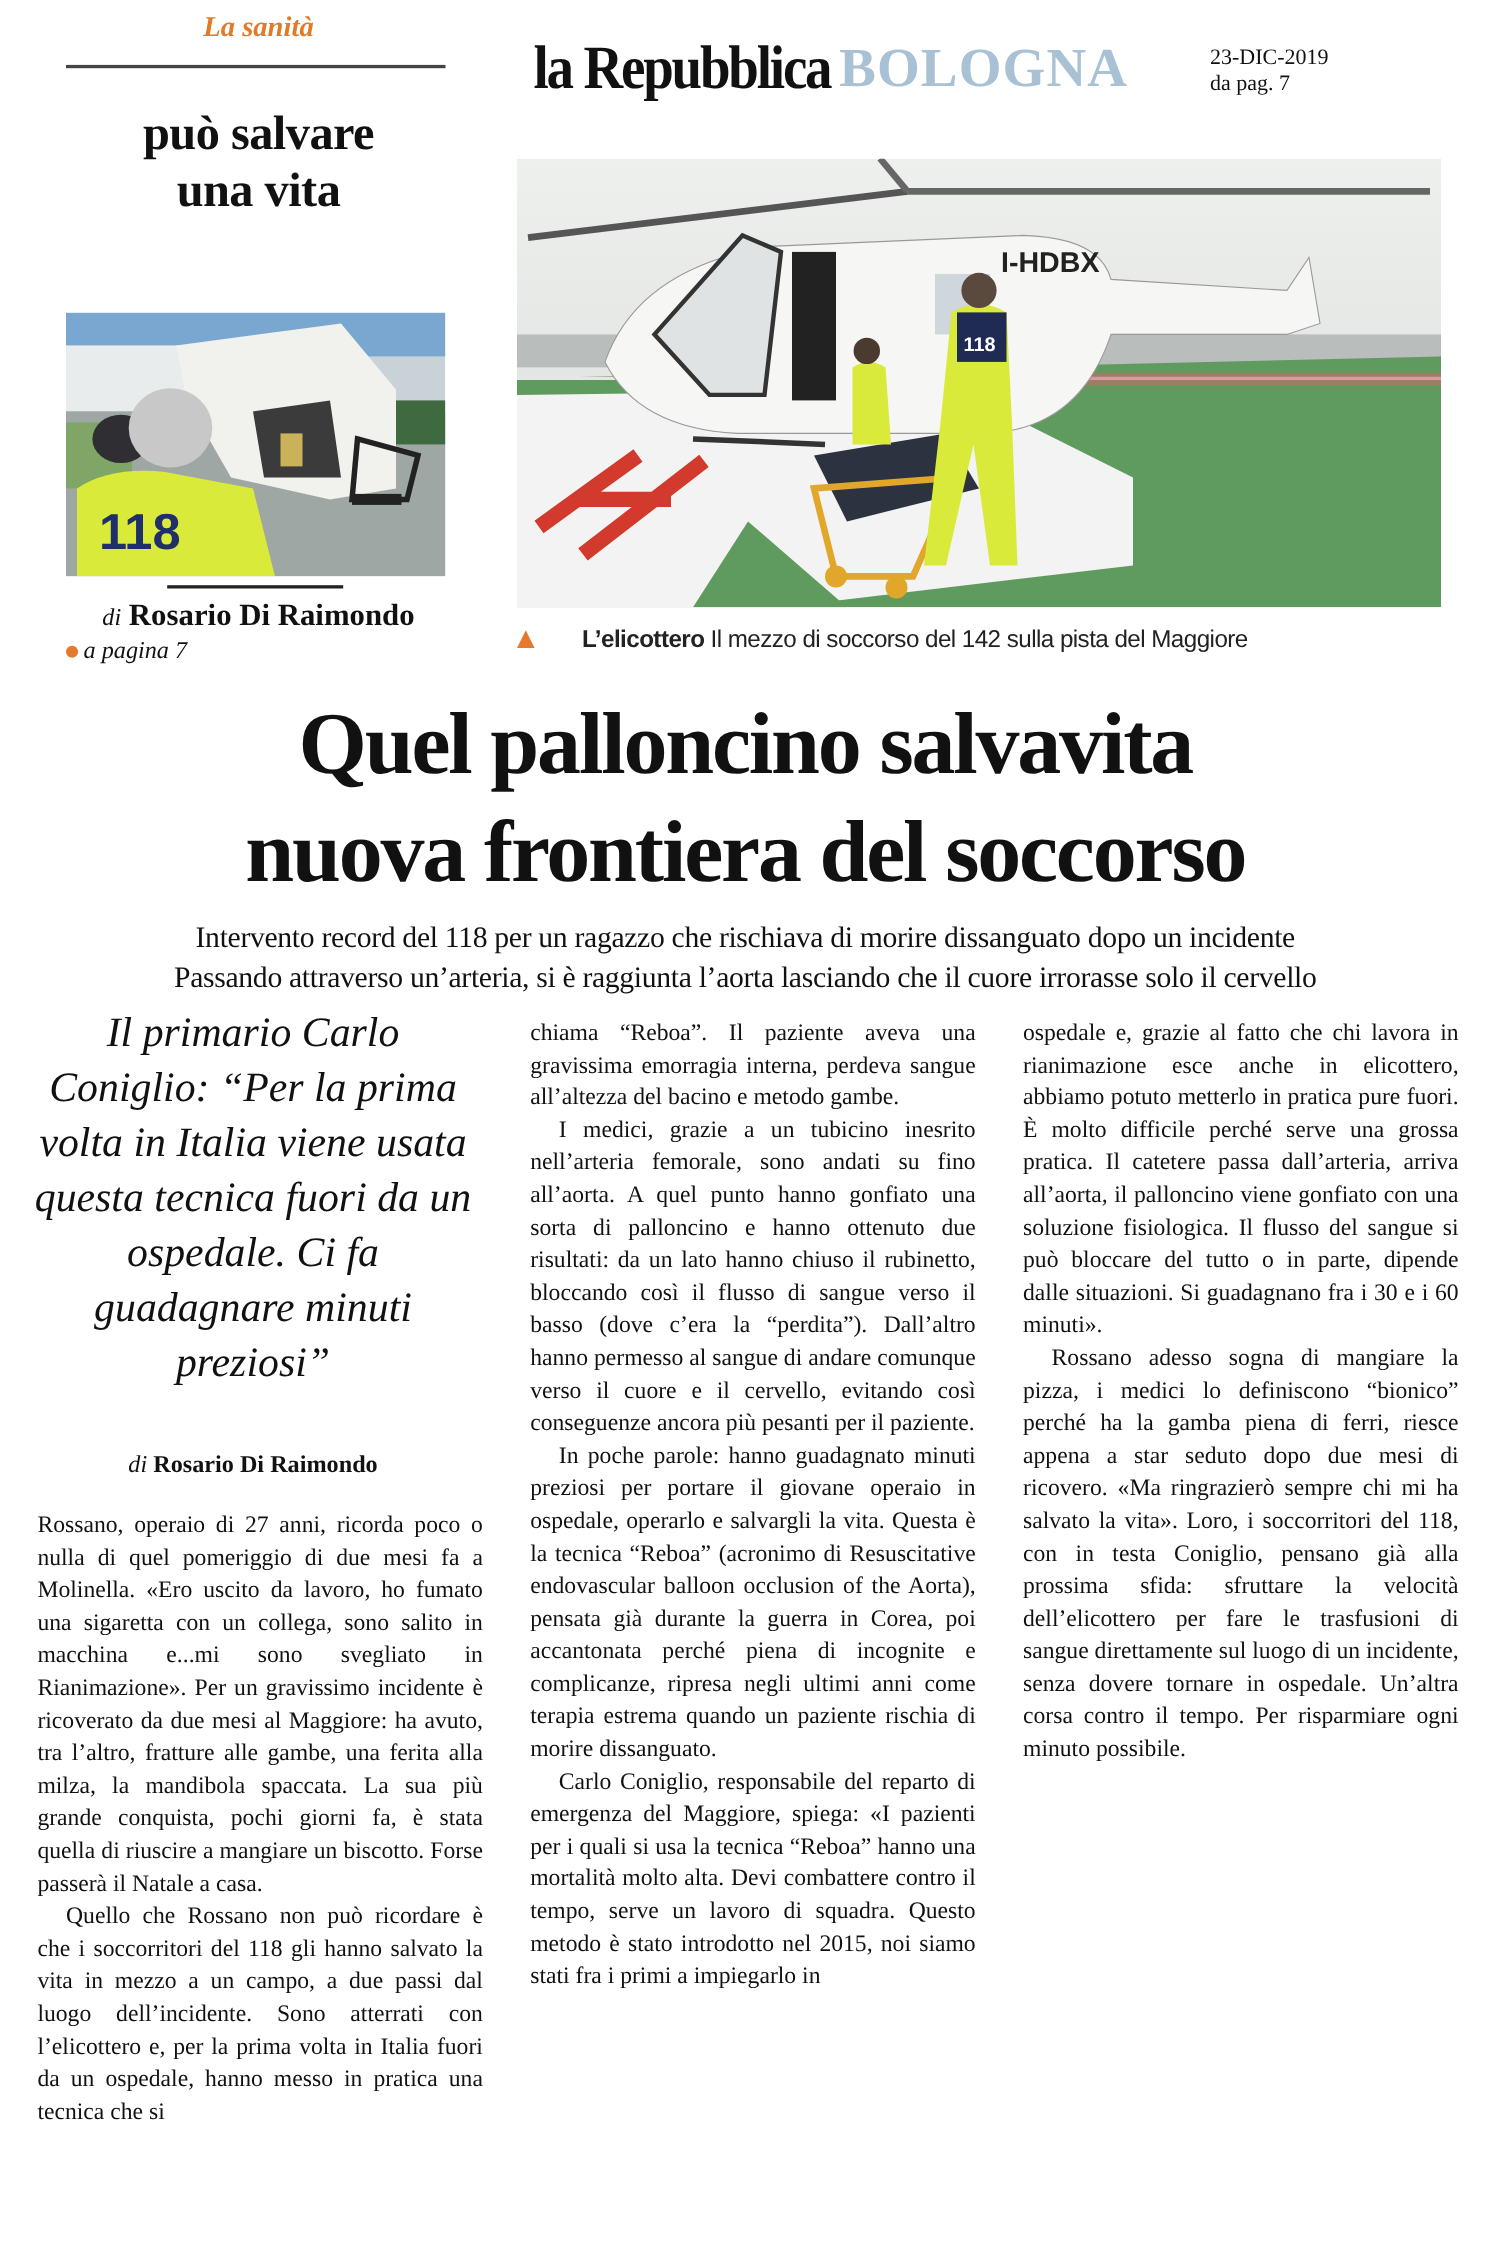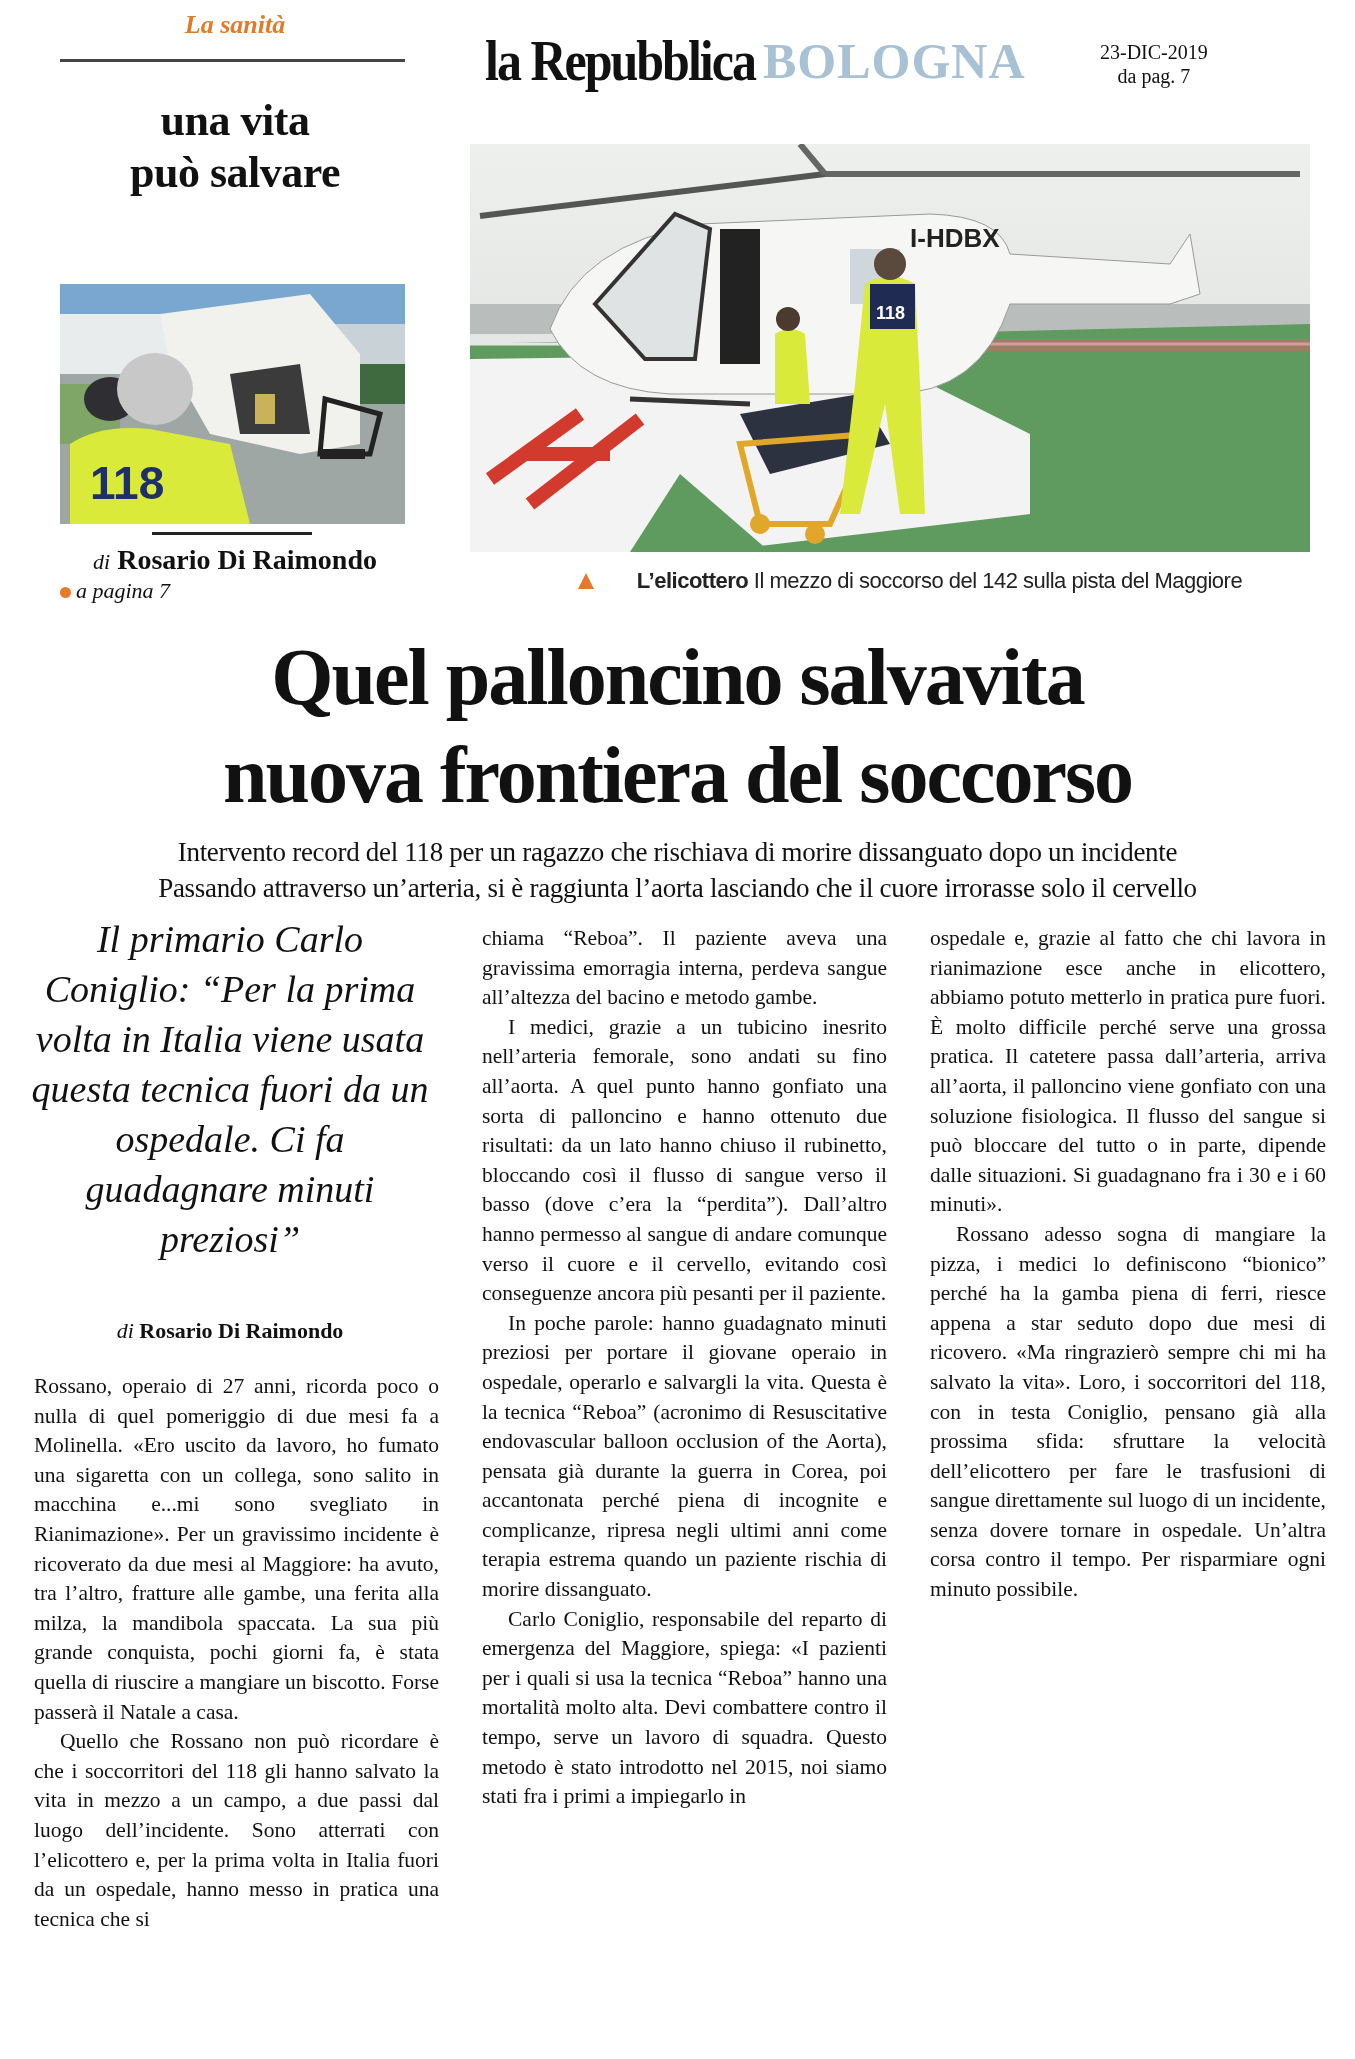--- a/index.html
+++ b/index.html
@@ -1,18 +1,18 @@
 <!DOCTYPE html>
 <html><head>
 <meta charset="utf-8">
 <style>
   html, body { margin:0; padding:0; background:#ffffff; }
   body { width:1355px; height:2059px; position:relative; overflow:hidden; color:#111; font-family:"Liberation Serif", serif; }
 
-  .abs { position:absolute;text-align:center; }
+  .abs { position:absolute; }
 
   
   .kicker { left:60px; top:10px; width:350px; text-align:center; color:#e07b2a; font-style:italic; font-weight:bold; font-size:26px; }
   .kicker-rule { left:60px; top:59px; width:345px; height:3px; background:#444; }
   .teaser-title { left:60px; top:95px; width:350px; text-align:center; font-weight:bold; font-size:44px; line-height:52px; letter-spacing:-0.5px; }
   .teaser-photo { left:60px; top:284px; width:345px; height:240px; overflow:hidden; }
   .teaser-rule { left:152px; top:532px; width:160px; height:3px; background:#222; }
   .teaser-byline { left:60px; top:544px; width:350px; text-align:center; font-size:28px; font-weight:bold; }
   .teaser-byline .di { font-style:italic; font-weight:normal; font-size:22px; }
   .teaser-page { left:60px; top:578px; width:350px; text-align:left; font-size:22px; font-style:italic; }
@@ -46,22 +46,22 @@
   .col1 { left:34px; top:1372px; width:405px; }
   .col2 { left:482px; top:924px; width:405px; }
   .col3 { left:930px; top:924px; width:396px; }
 </style>
 </head>
 <body>
 
 <div class="abs kicker">La sanità</div>
 <div class="abs kicker-rule"></div>
 <div class="abs teaser-title">
+  <div>può salvare</div>
   <div>una vita</div>
-  <div>può salvare</div>
 </div>
 <div class="abs teaser-photo">
   <svg width="345" height="240" viewBox="0 0 345 240">
     <rect x="0" y="0" width="345" height="240" fill="#c9d2d6"></rect>
     <rect x="0" y="0" width="345" height="40" fill="#7aa7cf"></rect>
     <rect x="0" y="30" width="110" height="60" fill="#e8ecec"></rect>
     <rect x="0" y="90" width="345" height="150" fill="#9ea7a4"></rect>
     <rect x="0" y="100" width="60" height="60" fill="#7fa567"></rect>
     <rect x="280" y="80" width="65" height="40" fill="#3f6a3f"></rect>
     <path d="M100 30 L250 10 L300 70 L300 160 L240 170 L150 150 L110 80 Z" fill="#f1f1ee"></path>

